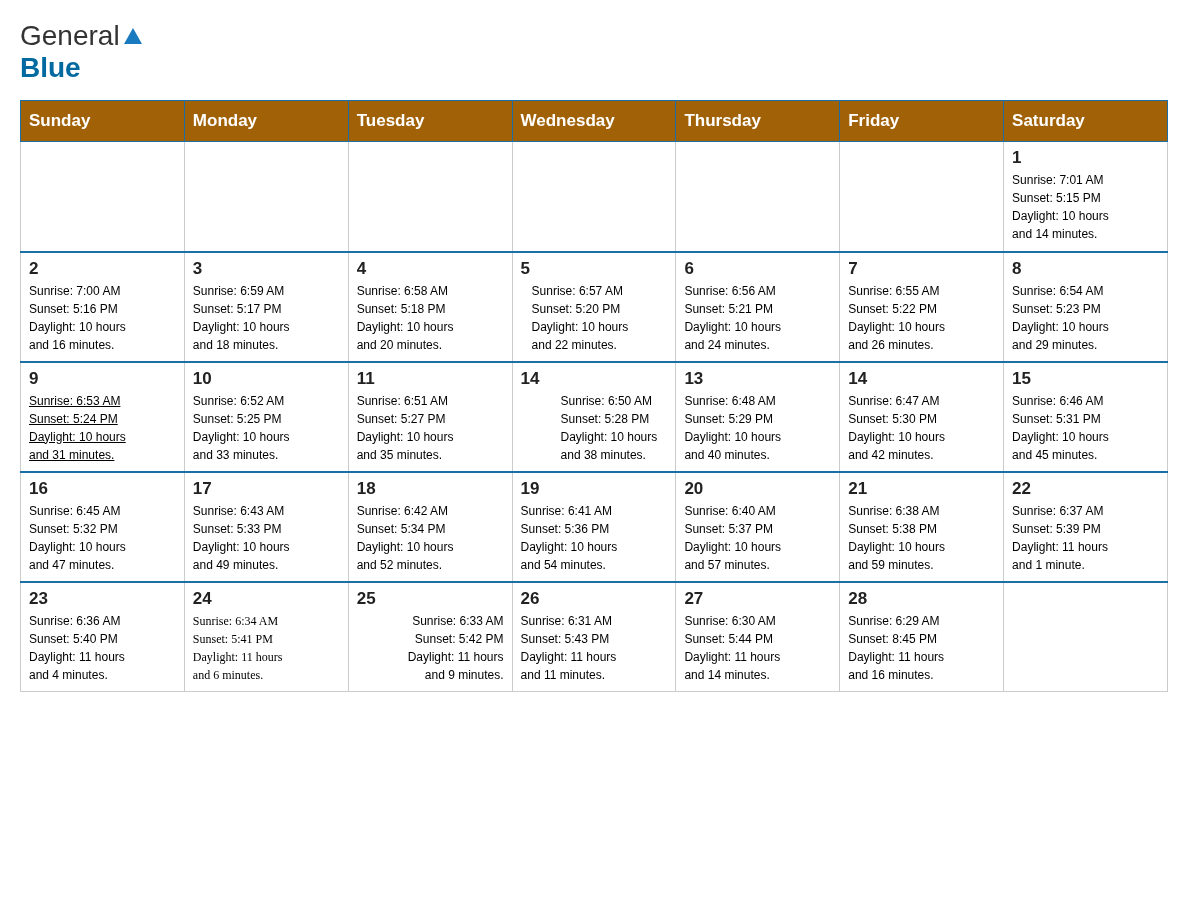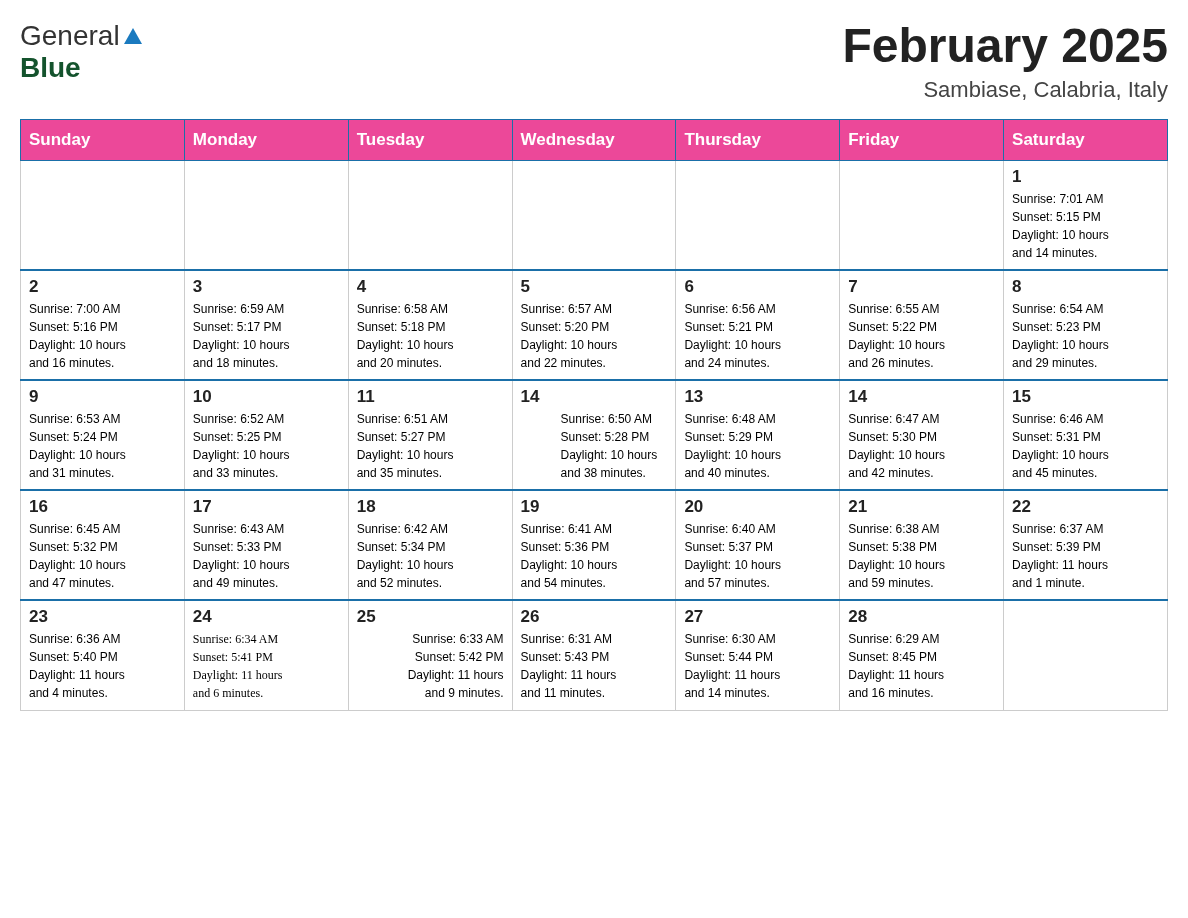--- a/index.html
+++ b/index.html
@@ -23,21 +23,21 @@
       align-items: flex-start;
     }
     .logo-general {
       font-size: 28px;
       font-weight: normal;
       color: #333;
     }
     .logo-blue {
       font-size: 28px;
       font-weight: bold;
-      color: #14532d;
+      color: #0369a1;
       display: flex;
       align-items: center;
     }
     .title-area {
       text-align: right;
     }
     .month-title {
       font-size: 48px;
       font-weight: bold;
       color: #222;
@@ -47,21 +47,21 @@
       font-size: 22px;
       color: #444;
       margin-top: 4px;
     }
     .calendar {
       width: 100%;
       border-collapse: collapse;
       border: 1px solid #ccc;
     }
     .calendar th {
-      background-color: #ec4899;
+      background-color: #a16207;
       color: #fff;
       padding: 10px 8px;
       text-align: left;
       font-size: 17px;
       font-weight: bold;
       border: 1px solid #1a6fa8;
     }
     .calendar td {
       vertical-align: top;
       border: 1px solid #ccc;
@@ -95,24 +95,20 @@
 <div class="header-area">
   <div class="logo">
     <div style="display:flex; align-items:center;">
       <span class="logo-general">General</span>
       <div style="display:flex; flex-direction:column; margin-left:2px; justify-content:flex-end;">
         <div style="width:0; height:0; border-left:9px solid transparent; border-right:9px solid transparent; border-bottom:16px solid #1a7abf; margin-left:2px;"></div>
       </div>
     </div>
     <span class="logo-blue">Blue</span>
   </div>
-  <div class="title-area">
-    <div class="month-title">February 2025</div>
-    <div class="location-title">Sambiase, Calabria, Italy</div>
-  </div>
 </div>
 
 <table class="calendar">
   <thead>
     <tr>
 
     <th>Sunday</th>
         <th>Monday</th>
         <th>Tuesday</th>
         <th>Wednesday</th>
@@ -155,21 +151,21 @@
         </td>
         <td>
           <span class="day-number">4</span>
           <div class="day-info" style="white-space: pre-line;">Sunrise: 6:58 AM
 Sunset: 5:18 PM
 Daylight: 10 hours
 and 20 minutes.</div>
         </td>
         <td>
           <span class="day-number">5</span>
-          <div class="day-info" style="white-space: pre-line;">Sunrise: 6:57 AM
+          <div class="day-info" style="white-space: pre-line; margin-left: 11px;">Sunrise: 6:57 AM
 Sunset: 5:20 PM
 Daylight: 10 hours
 and 22 minutes.</div>
         </td>
         <td>
           <span class="day-number">6</span>
           <div class="day-info" style="white-space: pre-line;">Sunrise: 6:56 AM
 Sunset: 5:21 PM
 Daylight: 10 hours
 and 24 minutes.</div>
@@ -185,21 +181,21 @@
           <span class="day-number">8</span>
           <div class="day-info" style="white-space: pre-line;">Sunrise: 6:54 AM
 Sunset: 5:23 PM
 Daylight: 10 hours
 and 29 minutes.</div>
         </td>
       </tr>
       <tr class="row-divider">
         <td>
           <span class="day-number">9</span>
-          <div class="day-info" style="white-space: pre-line;">Sunrise: 6:53 AM
+          <div class="day-info" style="white-space: pre-line; text-decoration: underline;">Sunrise: 6:53 AM
 Sunset: 5:24 PM
 Daylight: 10 hours
 and 31 minutes.</div>
         </td>
         <td>
           <span class="day-number">10</span>
           <div class="day-info" style="white-space: pre-line;">Sunrise: 6:52 AM
 Sunset: 5:25 PM
 Daylight: 10 hours
 and 33 minutes.</div>

